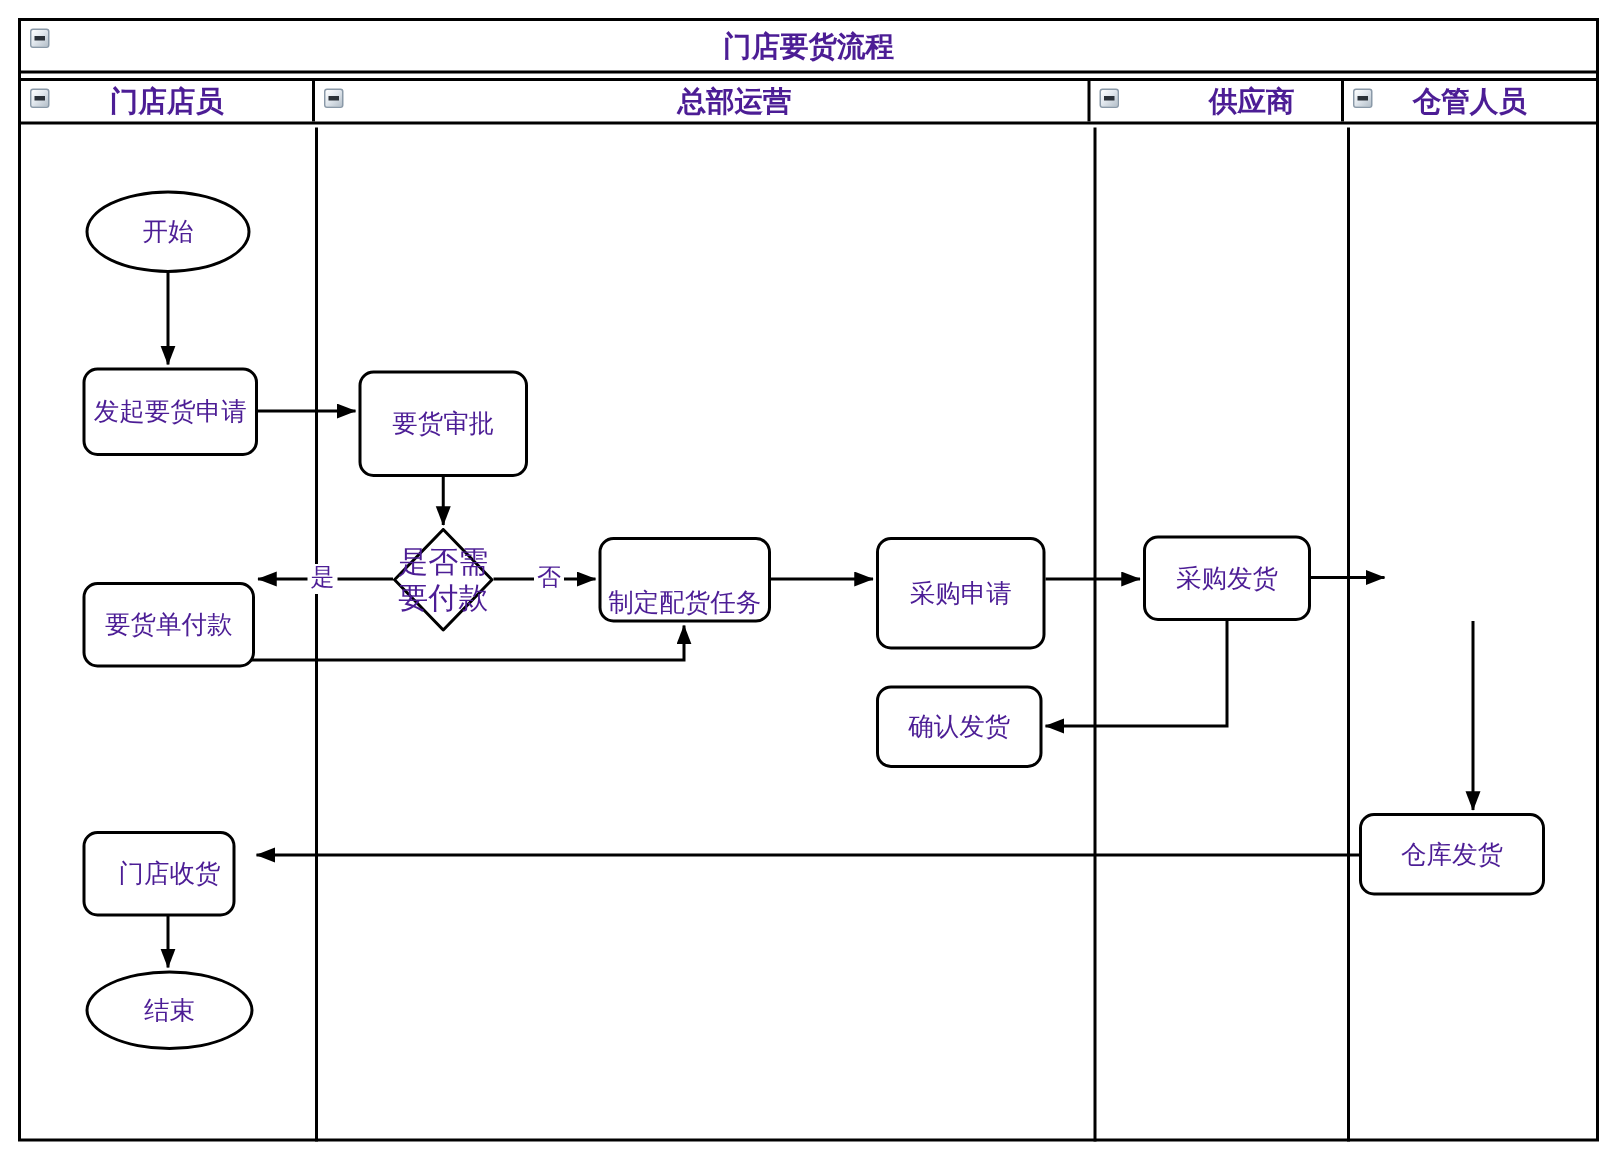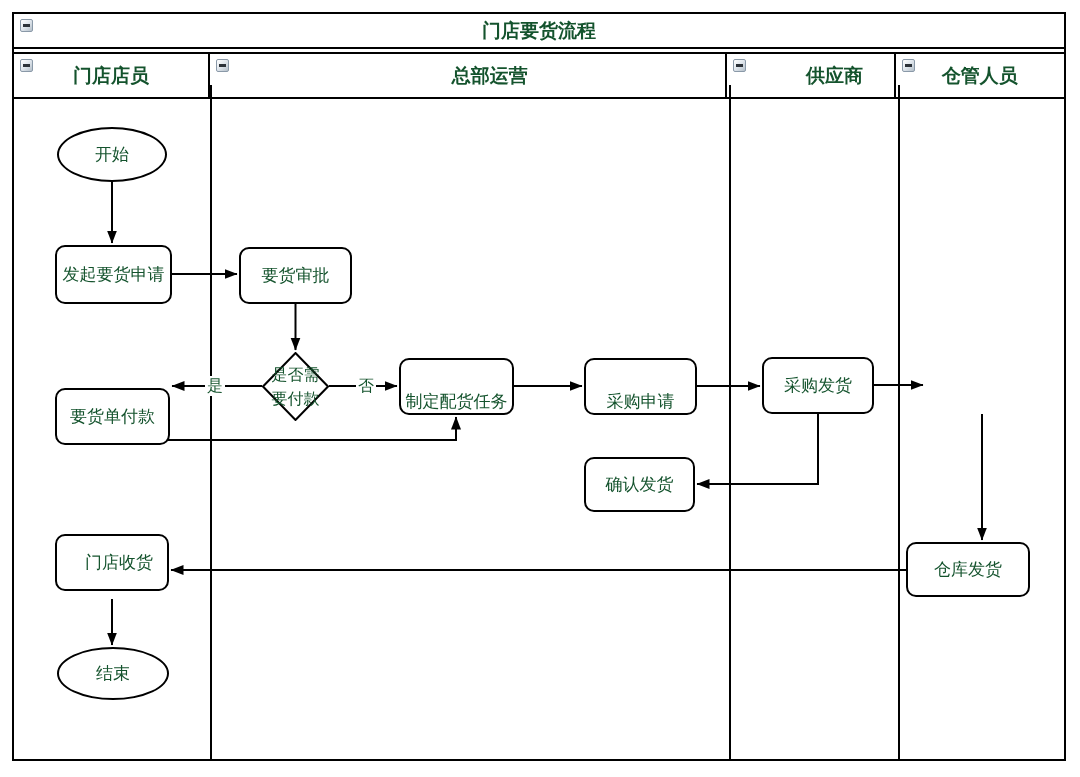--- a/index.html
+++ b/index.html
@@ -1,31 +1,31 @@
 <!DOCTYPE html>
 <html><head>
 <meta charset="utf-8">
 <style>
   html,body{margin:0;padding:0;background:#ffffff;}
   .canvas{
     position:relative;width:1080px;height:777px;background:#ffffff;overflow:hidden;
-    font-family:Liberation Serif, serif;color:#14532d;
+    font-family:Liberation Serif, serif;color:#4c1d95;
   }
   .pool{
     position:absolute;left:12px;top:12px;width:1054px;height:749px;
     border:2px solid #000;box-sizing:border-box;background:#fff;
   }
   .pool-title-row{
     position:absolute;left:0;top:0;width:100%;height:35px;
     border-bottom:2px solid #000;box-sizing:border-box;
     display:flex;align-items:center;justify-content:center;
   }
   .pool-title{font-size:19px;font-weight:bold;}
   .lane-header-row{
-    position:absolute;left:0;top:38px;width:100%;height:47px;
+    position:absolute;left:0;top:38px;width:100%;height:31px;
     border-top:2px solid #000;border-bottom:2px solid #000;box-sizing:border-box;
     display:flex;
   }
   .lane-header{
     position:relative;height:100%;box-sizing:border-box;
     display:flex;align-items:center;justify-content:center;
     border-right:2px solid #000;
   }
   .lane-header:last-child{border-right:none;}
   .lane-header .lane-label{font-size:19px;font-weight:bold;}
@@ -43,21 +43,21 @@
     position:absolute;background:#fff;border:2px solid #000;box-sizing:border-box;
     display:flex;align-items:center;justify-content:center;text-align:center;
     font-size:17px;z-index:3;
   }
   .process{border-radius:10px;}
   .ellipse{border-radius:50%;}
   .decision-wrap{position:absolute;z-index:3;}
   .decision-wrap svg{position:absolute;left:0;top:0;}
   .decision-text{
     position:absolute;left:50%;top:50%;transform:translate(-50%,-50%);
-    font-size:16px;line-height:24px;text-align:center;white-space:nowrap;z-index:4;
+    font-size:20px;line-height:24px;text-align:center;white-space:nowrap;z-index:4;
   }
   .decision-text span{display:block;}
   .edge-label{
     position:absolute;z-index:4;background:#fff;font-size:16px;
     width:20px;height:20px;line-height:20px;text-align:center;
   }
 </style>
 </head>
 <body>
 
@@ -131,21 +131,21 @@
     <div class="edge-label" style="left:342px;top:362px;">否</div>
 
     <div class="node process" style="left:41px;top:231px;width:117px;height:59px;">
       <span>发起要货申请</span>
     </div>
 
     <div class="node ellipse" style="left:43px;top:113px;width:110px;height:55px;">
       <span>开始</span>
     </div>
 
-    <div class="node process" style="left:225px;top:233px;width:113px;height:57px;">
+    <div class="node process" style="left:225px;top:233px;width:113px;height:71px;">
       <span>要货审批</span>
     </div>
 
     <div class="decision-wrap" style="left:248px;top:338px;width:67px;height:69px;">
       <svg width="67" height="69" viewBox="0 0 67 69">
         <polygon points="33.5,1 66,34.5 33.5,68 1,34.5" fill="#fff" stroke="#000" stroke-width="2"></polygon>
       </svg>
       <div class="decision-text">
         <span>是否需</span>
         <span>要付款</span>
@@ -153,38 +153,38 @@
     </div>
 
     <div class="node process" style="left:41px;top:343px;width:115px;height:57px;margin-top:31px;">
       <span>要货单付款</span>
     </div>
 
     <div class="node process" style="left:385px;top:344px;width:115px;height:57px;align-items:flex-end;">
       <span>制定配货任务</span>
     </div>
 
-    <div class="node process" style="left:570px;top:344px;width:113px;height:57px;align-items:flex-end;">
+    <div class="node process" style="left:570px;top:344px;width:113px;height:75px;">
       <span>采购申请</span>
     </div>
 
     <div class="node process" style="left:570px;top:443px;width:111px;height:55px;text-align:center;">
       <span>确认发货</span>
     </div>
 
     <div class="node process" style="left:748px;top:343px;width:112px;height:57px;text-align:right;">
       <span>采购发货</span>
     </div>
 
 
     <div class="node process" style="left:892px;top:528px;width:124px;height:55px;">
       <span>仓库发货</span>
     </div>
 
-    <div class="node process" style="left:41px;top:520px;width:114px;height:57px;padding-left:14px;">
+    <div class="node process" style="left:41px;top:540px;width:102px;height:57px;padding-left:14px;">
       <span>门店收货</span>
     </div>
 
     <div class="node ellipse" style="left:43px;top:633px;width:112px;height:53px;">
       <span>结束</span>
     </div>
 
   </div>
 </div>
 

